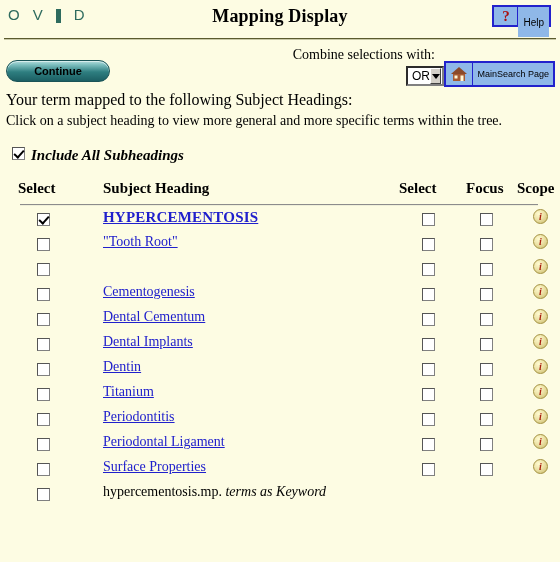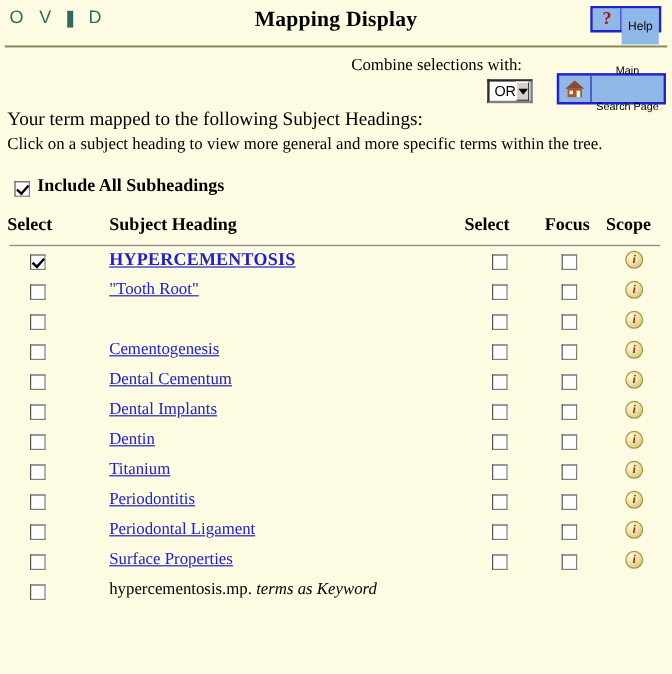--- a/index.html
+++ b/index.html
@@ -181,50 +181,50 @@
   .main-search-btn .house {
     width: 26px;
     display: flex;
     align-items: center;
     justify-content: center;
     border-right: 1px solid #2222CC;
   }
   .main-search-btn .lbl {
     padding: 0 4px;
     display: flex;
-    flex-direction: column;
+    flex-direction: row;
     align-items: center;
     justify-content: center;
     font-family: "Liberation Sans", sans-serif;
     font-size: 9px;
     line-height: 10px;
     color: #000;
-    gap: 20px;
   }
 
   
   .intro {
     padding: 0 6px;
   }
   .intro h2 {
     margin: 0;
     font-size: 16px;
     font-weight: normal;
     line-height: 20px;
   }
   .intro p {
     margin: 2px 0 0 0;
     font-size: 14px;
     line-height: 17px;
   }
   .subhead-row {
     margin: 18px 0 0 6px;
     display: flex;
-    align-items: flex-end;
+    align-items: flex-start;
     gap: 6px;
+    font-style: italic;
   }
   .subhead-row .lbl {
     font-size: 15px;
     font-weight: bold;
   }
 
   
   .cb {
     width: 13px;
     height: 13px;
@@ -246,21 +246,21 @@
     width: 4px;
     height: 8px;
     border: solid #000000;
     border-width: 0 2px 2px 0;
     transform: rotate(42deg);
   }
 
   
   .table-wrap {
     margin-top: 16px;
-    padding: 0 6px;
+    padding: 0 18px;
   }
   .col-head {
     position: relative;
     height: 22px;
     font-size: 15px;
     font-weight: bold;
   }
   .c-select  { position: absolute; left: 0px;   }
   .c-subject { position: absolute; left: 85px;  }
   .c-explode { position: absolute; left: 381px; }
@@ -331,20 +331,21 @@
 
   <div class="help-btn">
     <div class="q">?</div>
     <div class="lbl">Help</div>
   </div>
 
   <div class="hr-dark"></div>
 </div>
 
 <div class="toolbar">
+  <div class="continue-btn">Continue</div>
 
   <div class="combine-label">Combine selections with:</div>
 
   <div class="combine-select">
     <span class="val">OR</span>
     <span class="arrowbox">
         <span class="arrow-down"></span>
       </span>
   </div>
 

